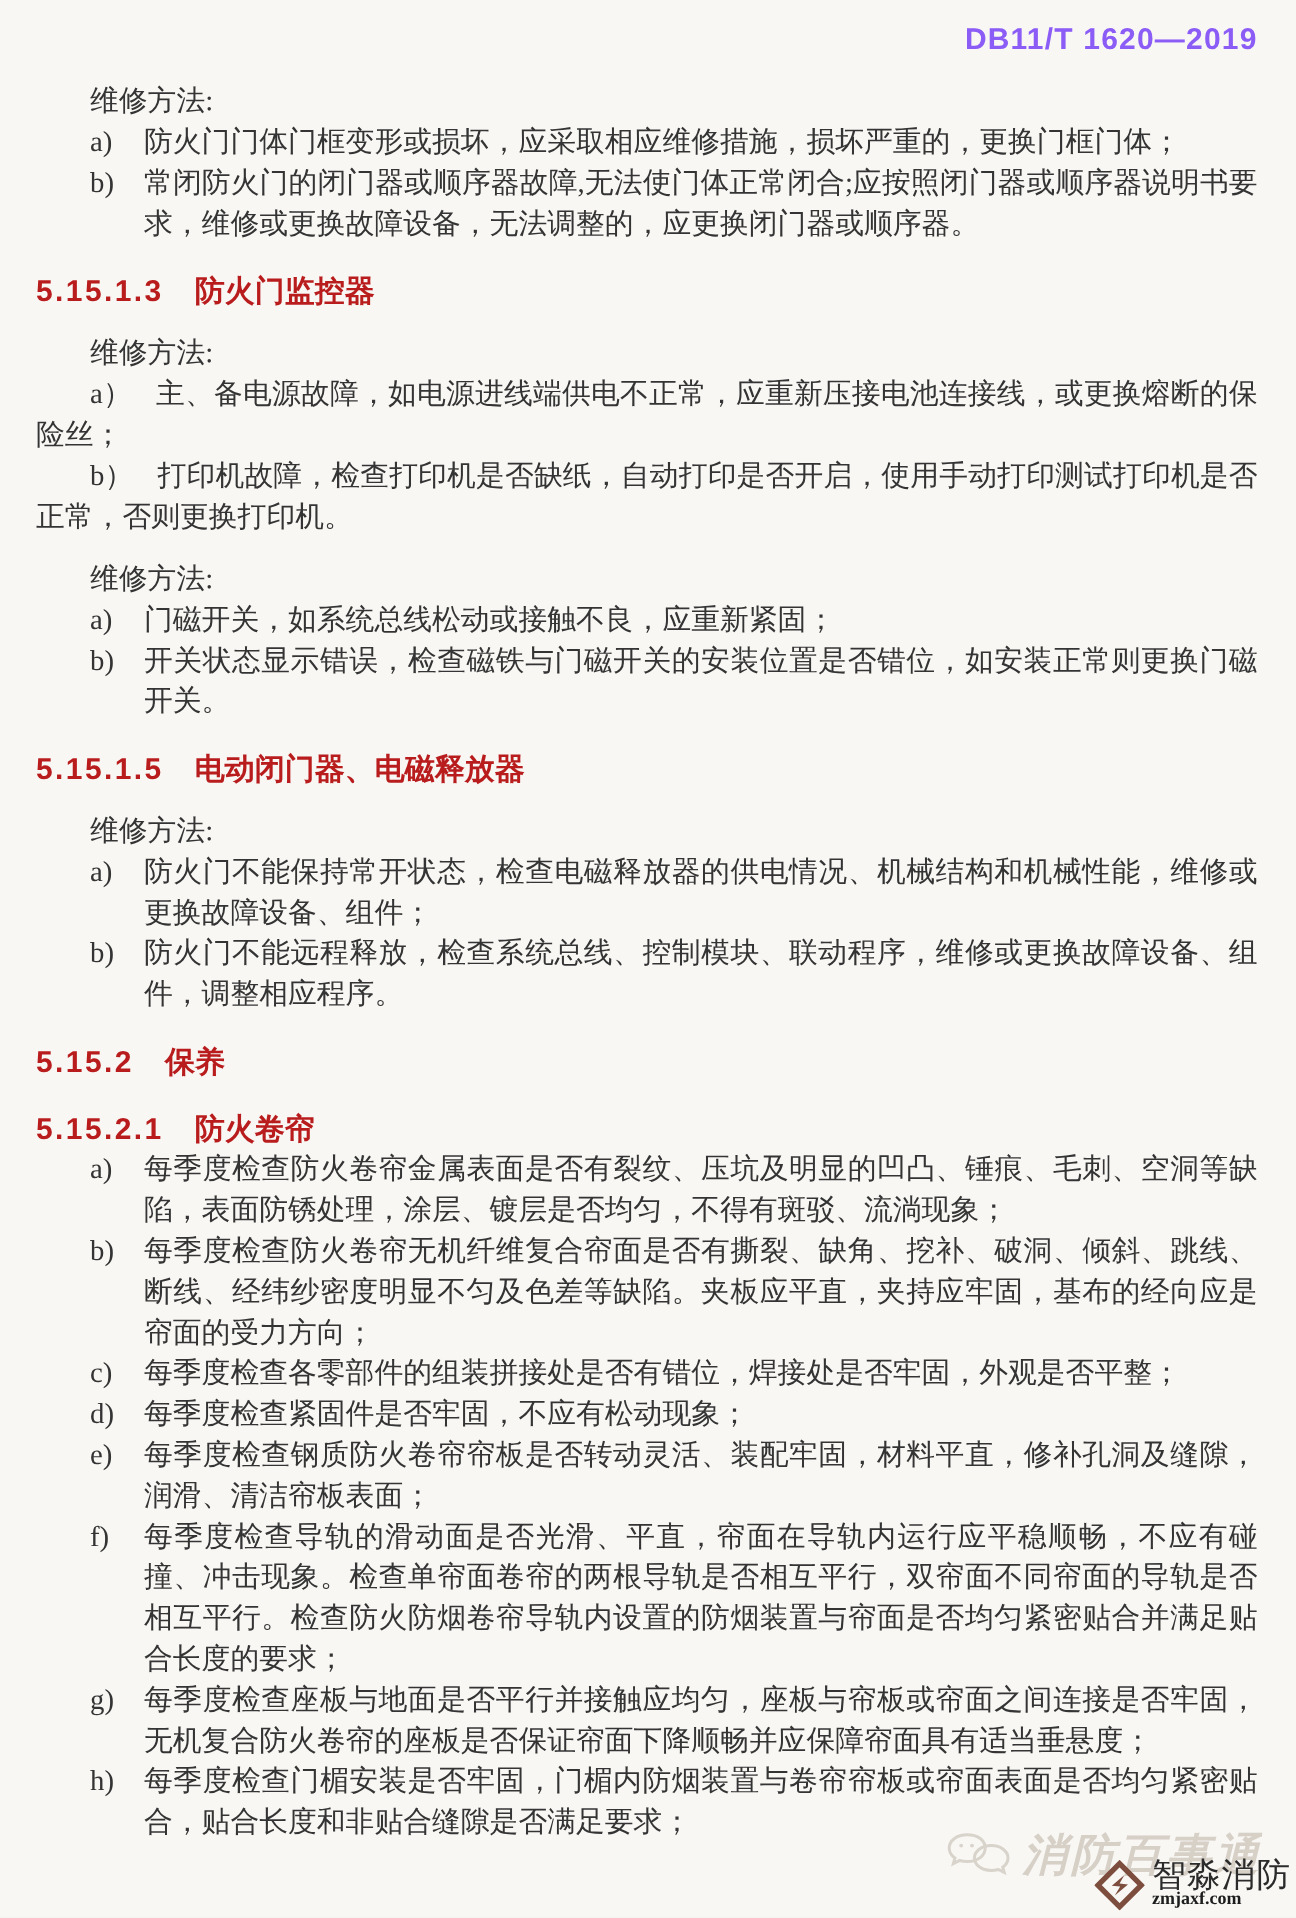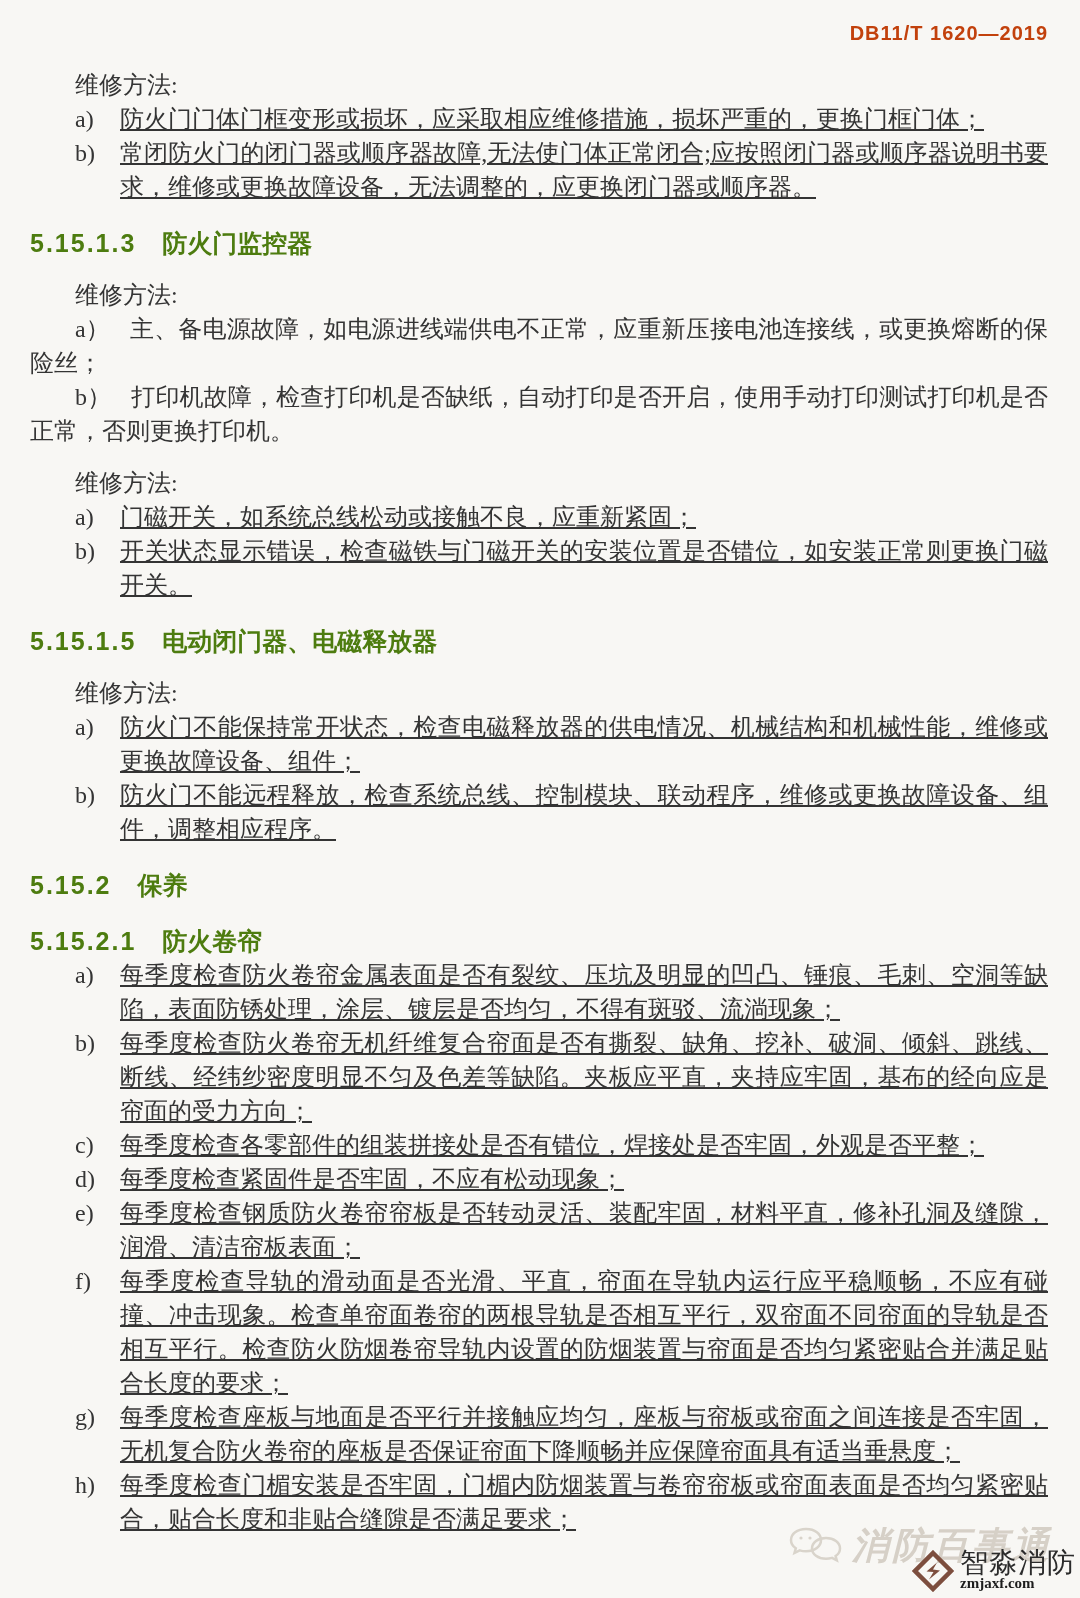--- a/index.html
+++ b/index.html
@@ -14,39 +14,39 @@
     font-size:24px; line-height:34px;
     box-sizing:border-box;
     overflow:hidden;
   }
   .inner { padding:16px 32px 0 30px; }
 
   .doc-number {
     text-align:right;
     font-family:"Liberation Sans","DejaVu Sans",sans-serif;
     font-weight:bold;
-    font-size:20px; line-height:34px;
+    font-size:25px; line-height:34px;
     letter-spacing:1px;
-    color:#c2410c;
+    color:#8b5cf6;
   }
 
   h3.heading {
     margin:22px 0 0 0;
     font-family:"Liberation Sans","DejaVu Sans",sans-serif;
     font-size:25px; line-height:34px;
     font-weight:bold;
-    color:#4d7c0f;
+    color:#b91c1c;
   }
   .hnum { letter-spacing:2px; margin-right:26px; }
 
   .label { margin:18px 0 0 45px; }
 
   .item { display:flex; padding-left:45px; }
   .marker { flex:0 0 45px; width:45px; }
-  .text { flex:1; text-align:justify;text-decoration:underline; }
+  .text { flex:1; text-align:justify; }
 
   
   .para { text-indent:45px; text-align:justify; }
   .pmarker { margin-right:20px; }
 
   
   .wm {
     position:absolute; right:28px; top:1526px;
     display:flex; align-items:center;
     color:#d6d0c7;

